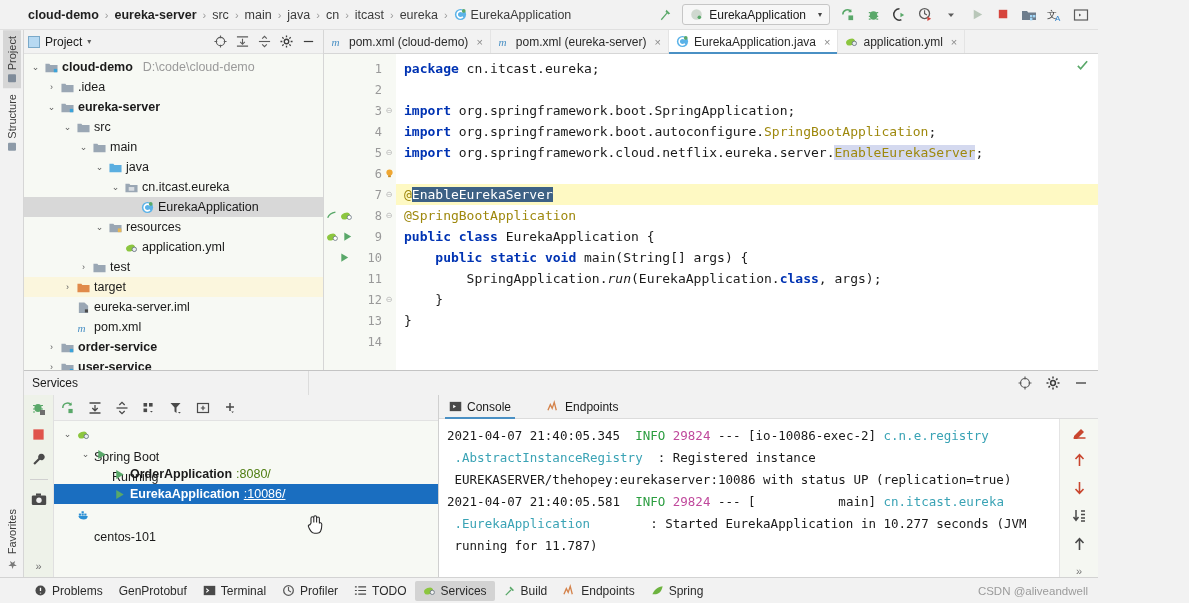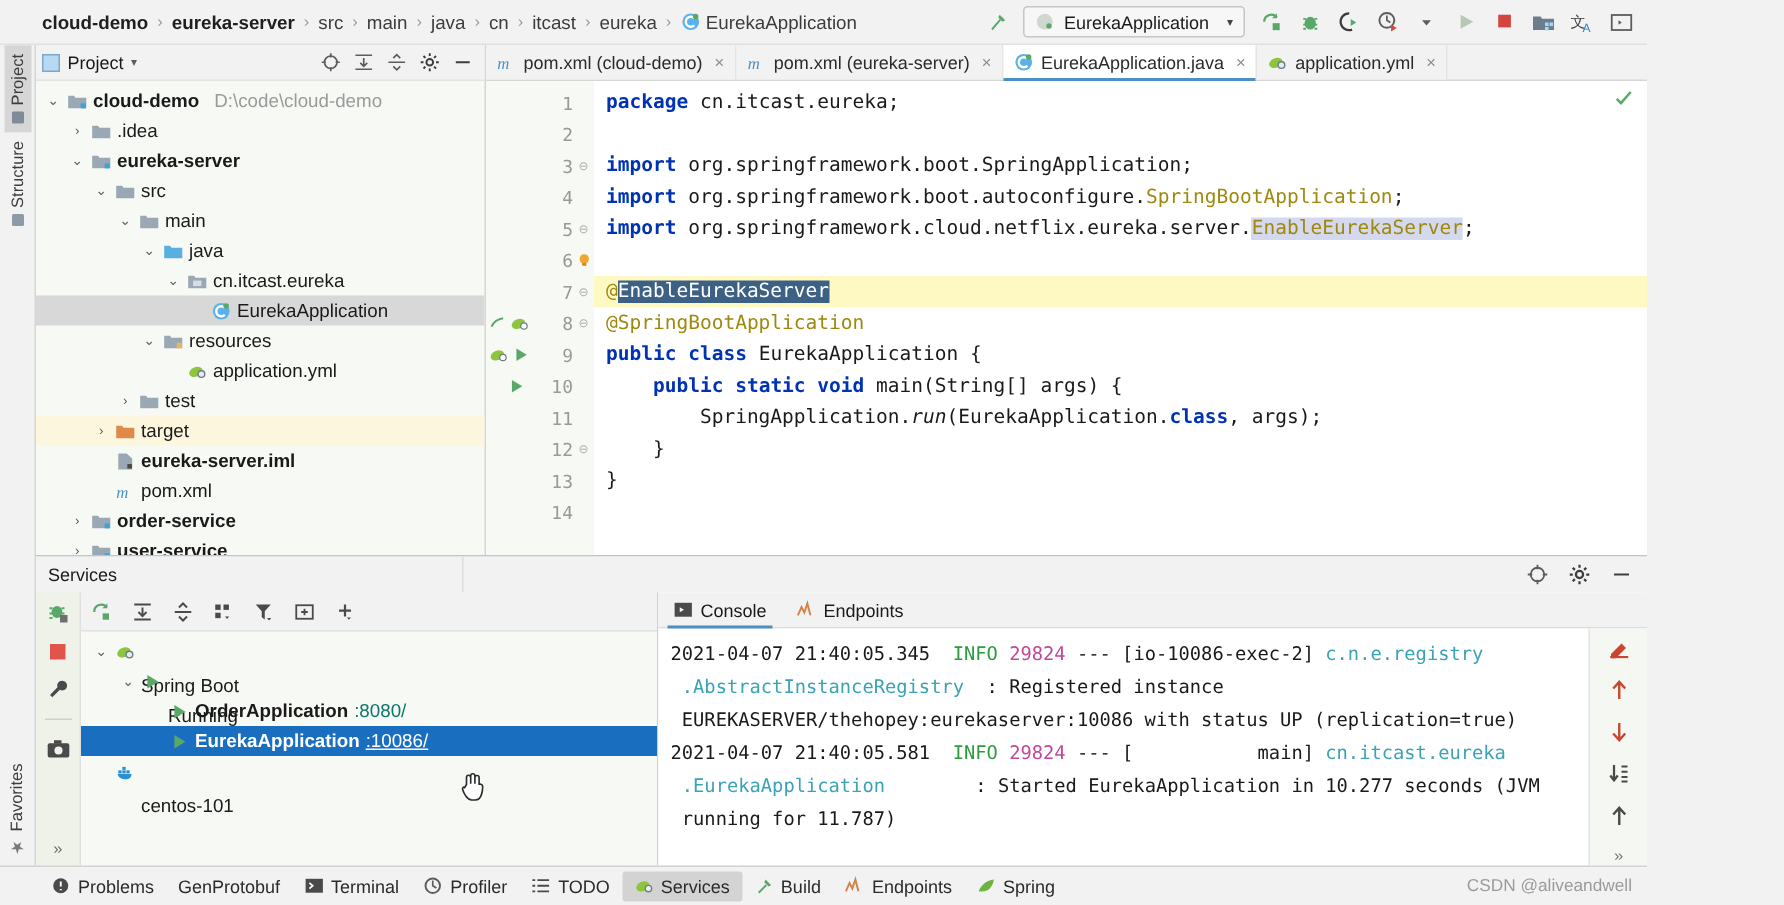--- a/index.html
+++ b/index.html
@@ -117,25 +117,25 @@
   .svc-left { width: 30px; background: #eef2e9; display: flex; flex-direction: column; align-items: center; padding-top: 6px; gap: 10px; border-right: 1px solid #e0e0e0;}
   .svc-left-bottom { margin-top: auto; padding-bottom: 5px; color: #6f6f6f; font-size: 11px; }
   .svc-tree-col { width: 385px; min-width: 385px; display: flex; flex-direction: column; border-right: 1px solid #d0d0d0; background: #f7f9f4; }
   .svc-toolbar { height: 26px; display: flex; align-items: center; gap: 13px; padding-left: 6px; background: #f2f2f2; border-bottom: 1px solid #e2e2e2;}
   .svc-tree { flex: 1; padding-top: 3px; font-size: 12.5px; overflow: hidden; position: relative; }
   .snode { display: flex; align-items: center; height: 20px; gap: 4px; white-space: nowrap; padding-left: 8px; }
   .snode.selected { background: #1a6ec0; color: #fff; }
   .snode.selected .slabel, .snode.selected .sport { color: #fff; }
   .slabel { font-weight: bold; }
   .slabel.normal { font-weight: normal; margin-top: 46px; }
-  .sport { color: #0f766e; }
+  .sport { color: #4d7c0f; }
   .sport.underline { text-decoration: underline; }
 
   .console-col { flex: 1; display: flex; flex-direction: column; min-width: 0; background: #fff; }
-  .console-tabs { height: 24px; display: flex; align-items: center; gap: 16px; background: #f2f2f2; padding-left: 8px; border-bottom: 1px solid #dcdcdc; }
+  .console-tabs { height: 24px; display: flex; align-items: center; gap: 32px; background: #f2f2f2; padding-left: 8px; border-bottom: 1px solid #dcdcdc; }
   .ctab { display: flex; align-items: center; gap: 5px; font-size: 12px; height: 24px; position: relative; padding: 0 2px;}
   .ctab.active::after { content:''; position:absolute; left:-2px; right:-2px; bottom:0; height:2px; background:#4a90c4; }
   .console-out { flex: 1; display: flex; min-height: 0; background: #fff; }
   .console-text { flex: 1; padding: 6px 0 0 8px; font-family: "DejaVu Sans Mono", monospace; font-size: 12.5px; line-height: 22px; overflow: hidden; white-space: pre; min-width: 0;}
   .c-info { color: #2a9d3f; }
   .c-pid { color: #c0499c; }
   .c-logger { color: #3aa3b5; text-align: center; }
   .c-plain { color: #1a1a1a; }
   .console-gutter { width: 39px; flex: 0 0 39px; background: #f5f7f2; display: flex; flex-direction: column; align-items: center; padding-top: 6px; gap: 14px; border-left: 1px solid #e4e4e4;}
   .console-gutter .gg { color: #c9462f; font-size: 13px; }
@@ -444,21 +444,21 @@
               </div>
               <div class="tnode sel-yellow" style="padding-left: 38px;">
                 <span class="arrow">›</span>
                 <span style="display: flex; align-items: center;">
                   <svg width="13" height="13" viewBox="0 0 14 14">
                     <path d="M0.5 3h4.2l1 1.4H13.5V12H0.5z" fill="#e08a4a"></path>
                   </svg>
                 </span>
                 <span class="tlabel">target</span>
               </div>
-              <div class="tnode" style="padding-left: 38px; font-weight: bold;">
+              <div class="tnode" style="padding-left: 38px;">
                 <span class="arrow empty"></span>
                 <span style="display: flex; align-items: center;">
                   <svg width="13" height="13" viewBox="0 0 14 14">
                     <path d="M2 1.5h6l4 3.6V13H2z" fill="#9aa7b4"></path>
                     <rect x="8.5" y="9" width="3.3" height="3.3" fill="#4a4a4a"></rect>
                   </svg>
                 </span>
                 <span class="tlabel">eureka-server.iml</span>
               </div>
               <div class="tnode" style="padding-left: 38px;">

